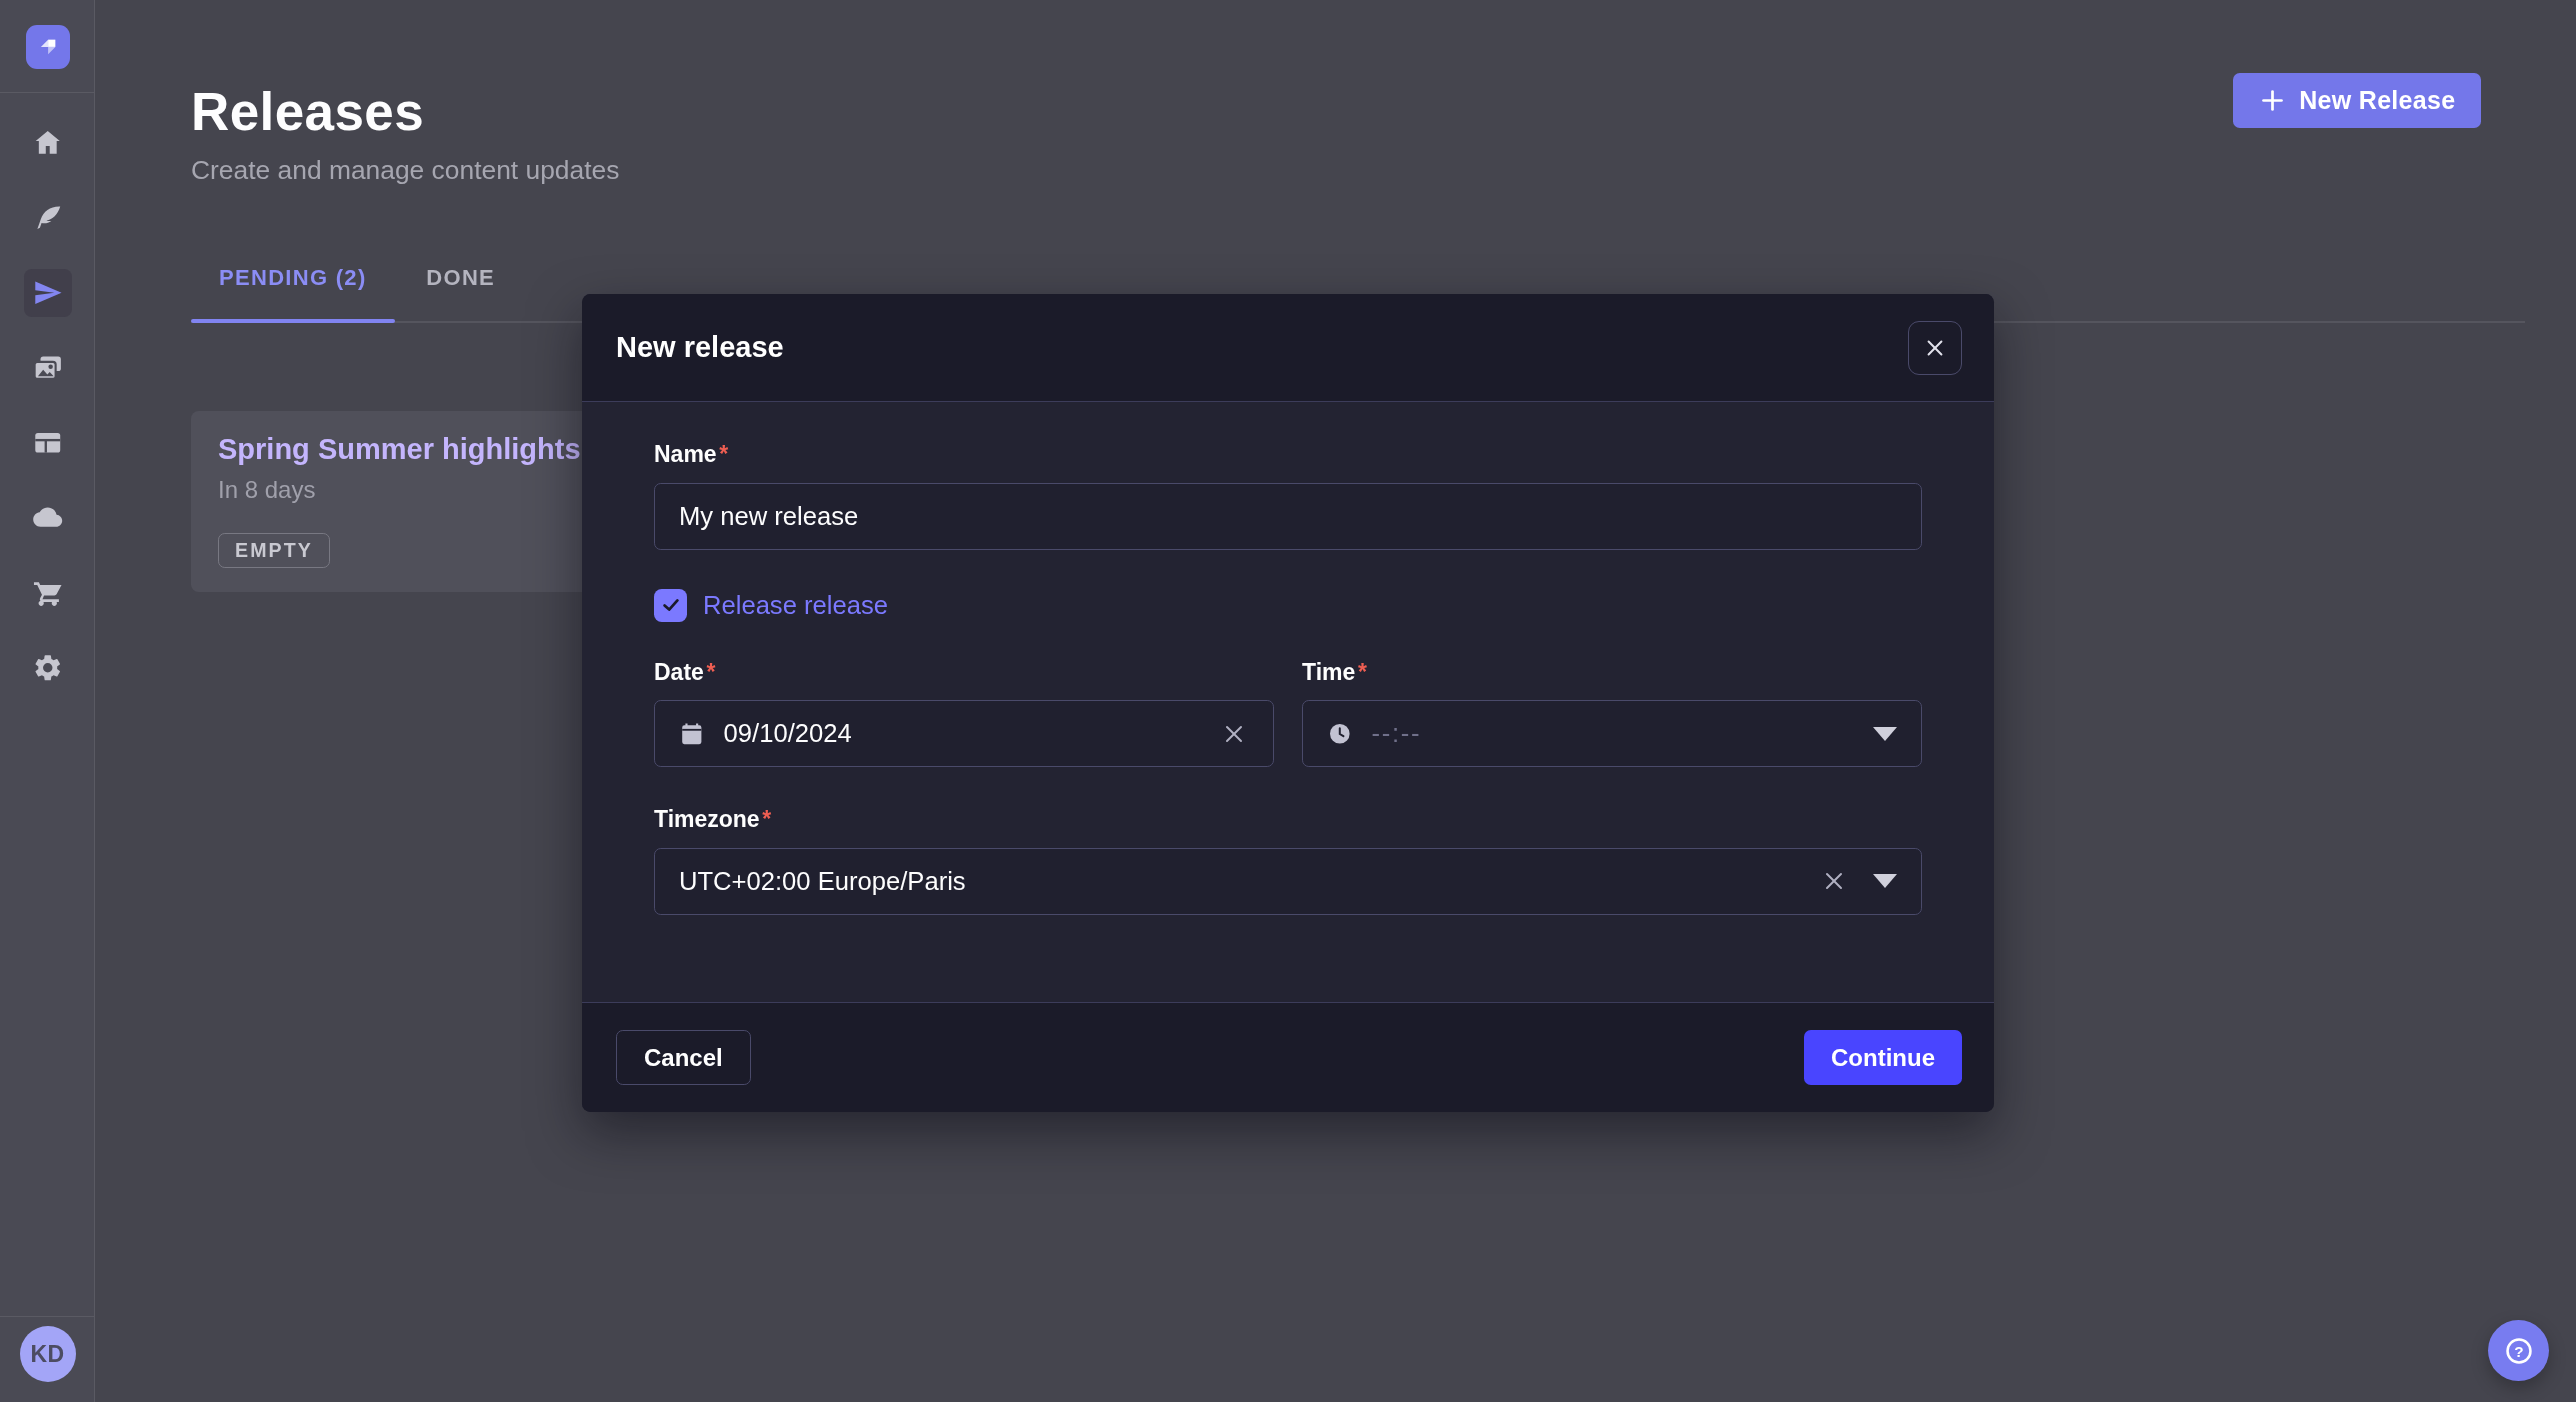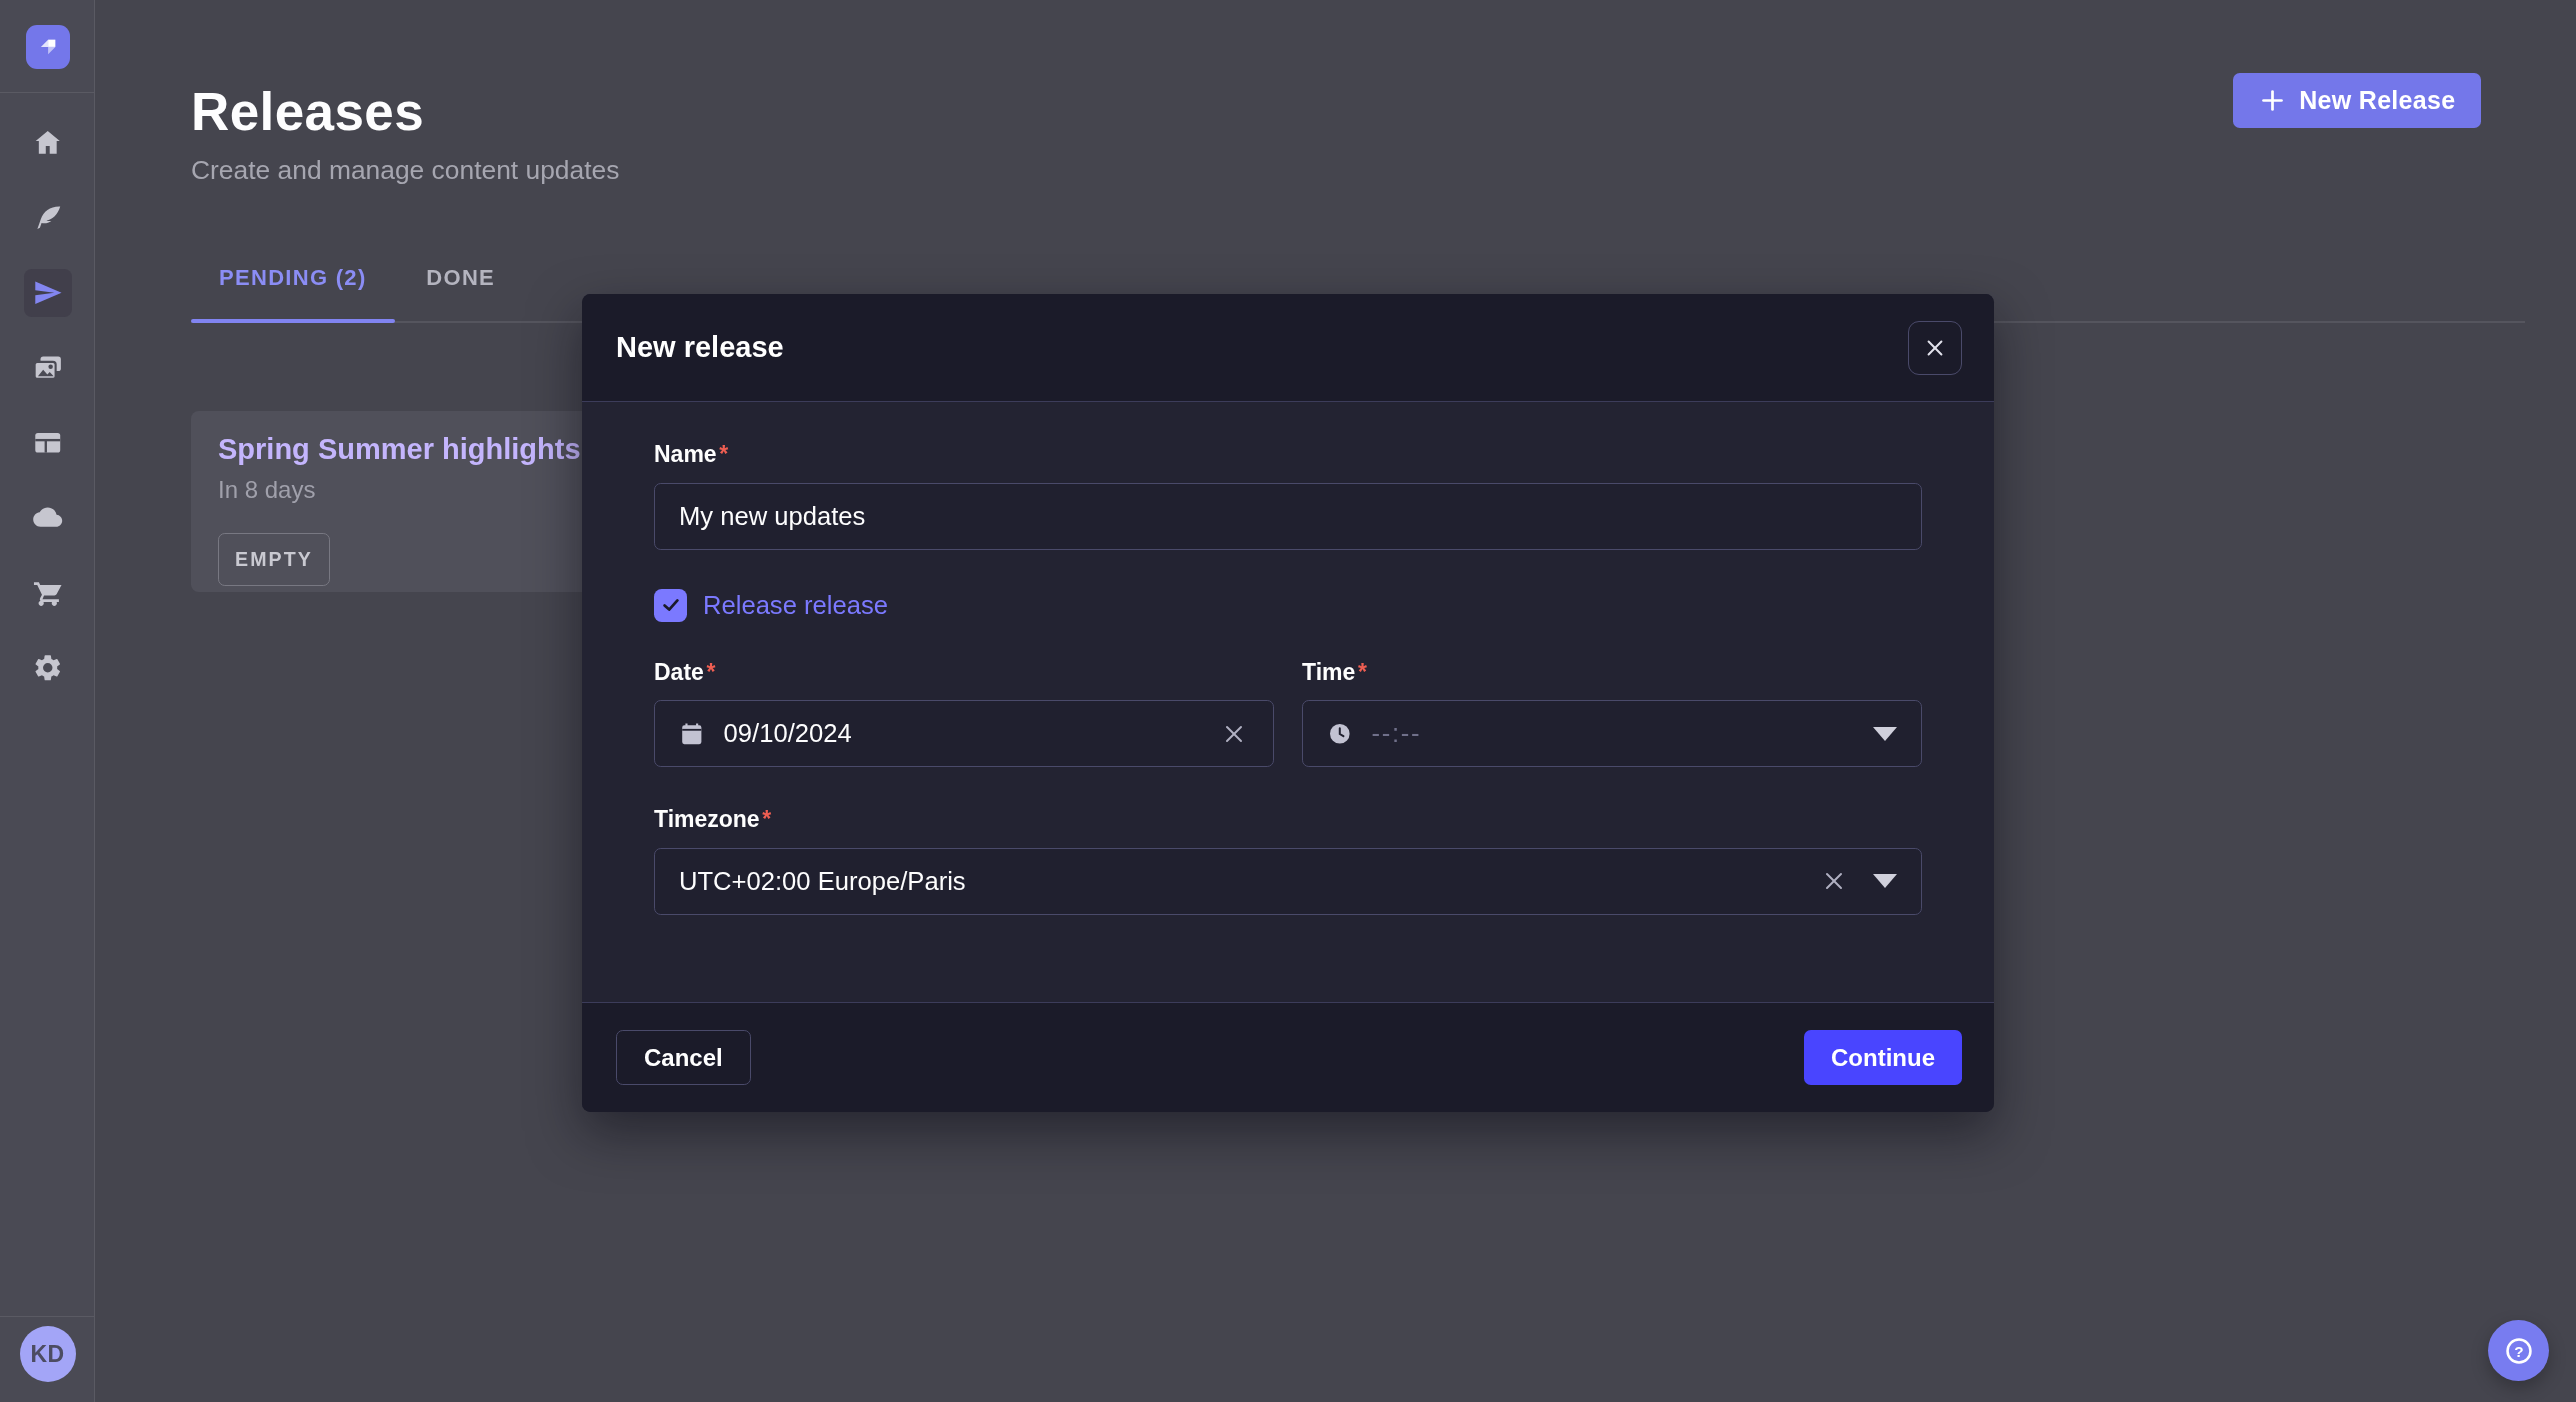--- a/index.html
+++ b/index.html
@@ -71,21 +71,21 @@
   }
 
   
   .release-card {
     position:absolute; left:191px; top:411px; width:628px; height:181px;
     border-radius:7.7px; background:#50505a; padding:22px 27px; cursor:pointer;
   }
   .card-title { color:#c4b5fd; font-size:29px; font-weight:700; }
   .card-sub { margin-top:10.2px; color:#a0a0ab; font-size:24px; }
   .card-badge {
-    display:inline-block; margin-top:29px; padding:14px 16px;
+    display:inline-block; margin-top:29px; padding:5px 16px;
     border:1.3px solid #787882; border-radius:6.8px;
     color:#c9c9d1; font-size:19.6px; font-weight:600; letter-spacing:2.1px;
   }
 
   
   .modal {
     position:absolute; left:582px; top:294px; width:1412px; height:818px;
     border-radius:8.5px; background: var(--modal-bg, #232332);
     box-shadow: 0 21px 51px rgba(10,10,20,.5);
     display:flex; flex-direction:column; overflow:hidden; z-index:10;
@@ -274,21 +274,21 @@
     </div>
 
     <div class="modal-body">
 
       <div>
         <div class="field-label">
           <span>Name</span>
             <span class="req">*</span>
         </div>
         <div class="input">
-          <span>My new updates</span>
+          <span>My new release</span>
         </div>
       </div>
 
       <div class="checkbox-row">
         <span class="checkbox">
           <span style="display:flex">
             <svg width="22" height="22" viewBox="0 0 24 24" fill="none" stroke="#1b1b29" stroke-width="3" stroke-linecap="round" stroke-linejoin="round">
               <polyline points="5,12.5 10,17 19,7"></polyline>
             </svg>
           </span>

